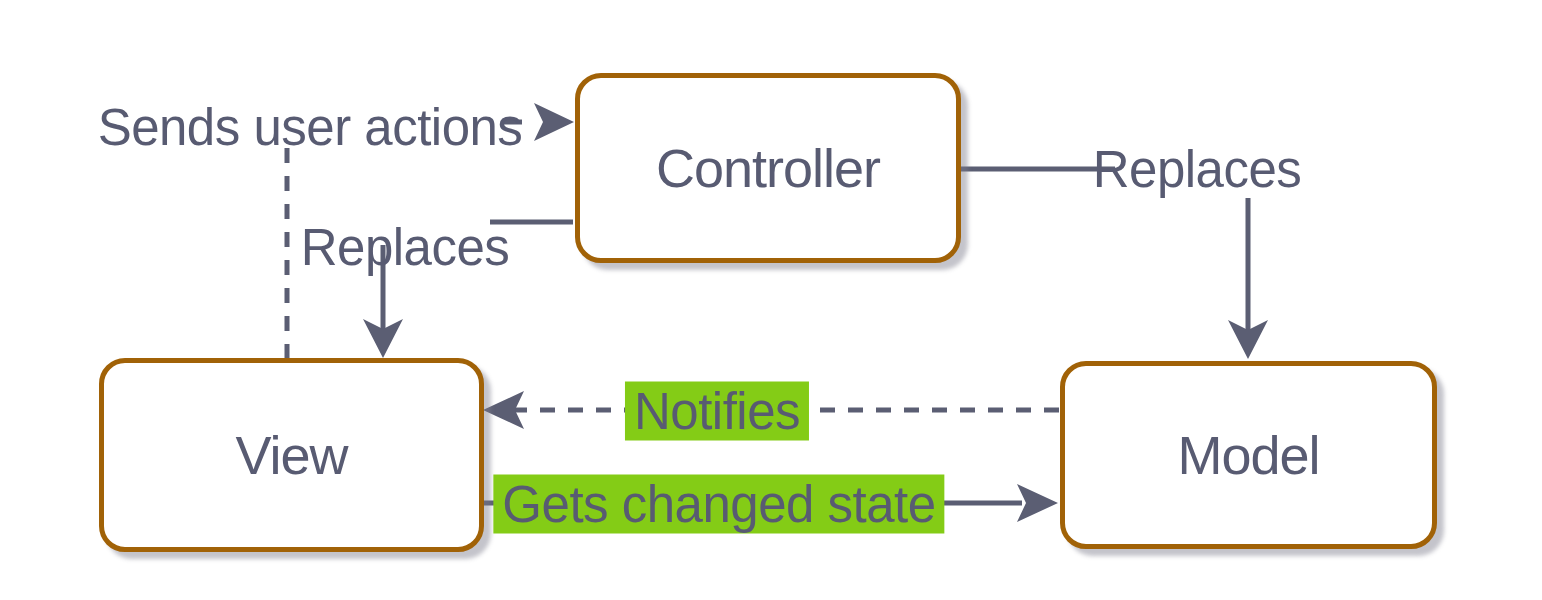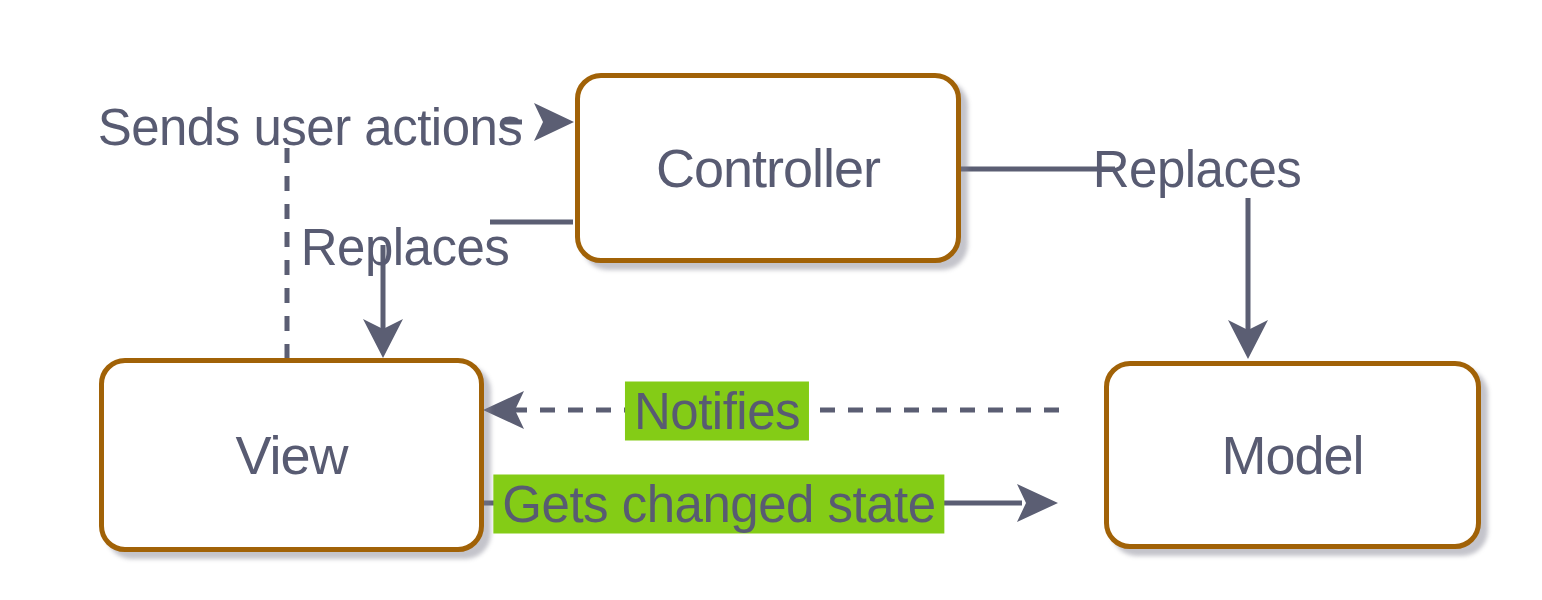--- a/index.html
+++ b/index.html
@@ -42,21 +42,21 @@
     background: #ffffff;
     border: 5px solid #a16207;
     border-radius: 26px;
     box-shadow: 7px 7px 4px rgba(125, 125, 140, 0.45);
     display: flex;
     align-items: center;
     justify-content: center;
   }
   .node-controller { left: 575px; top: 73px;  width: 386px; height: 190px; }
   .node-view       { left: 99px;  top: 358px; width: 385px; height: 194px; }
-  .node-model      { left: 1060px; top: 361px; width: 377px; height: 188px; margin-left: 44px; }
+  .node-model      { left: 1060px; top: 361px; width: 377px; height: 188px; }
   .node-label {
     color: #585b72;
     font-size: 54px;
     letter-spacing: -1px;
     white-space: nowrap;
   }
   .edge-label {
     position: absolute;
     transform: translate(-50%, -50%);
     color: #585b72;

